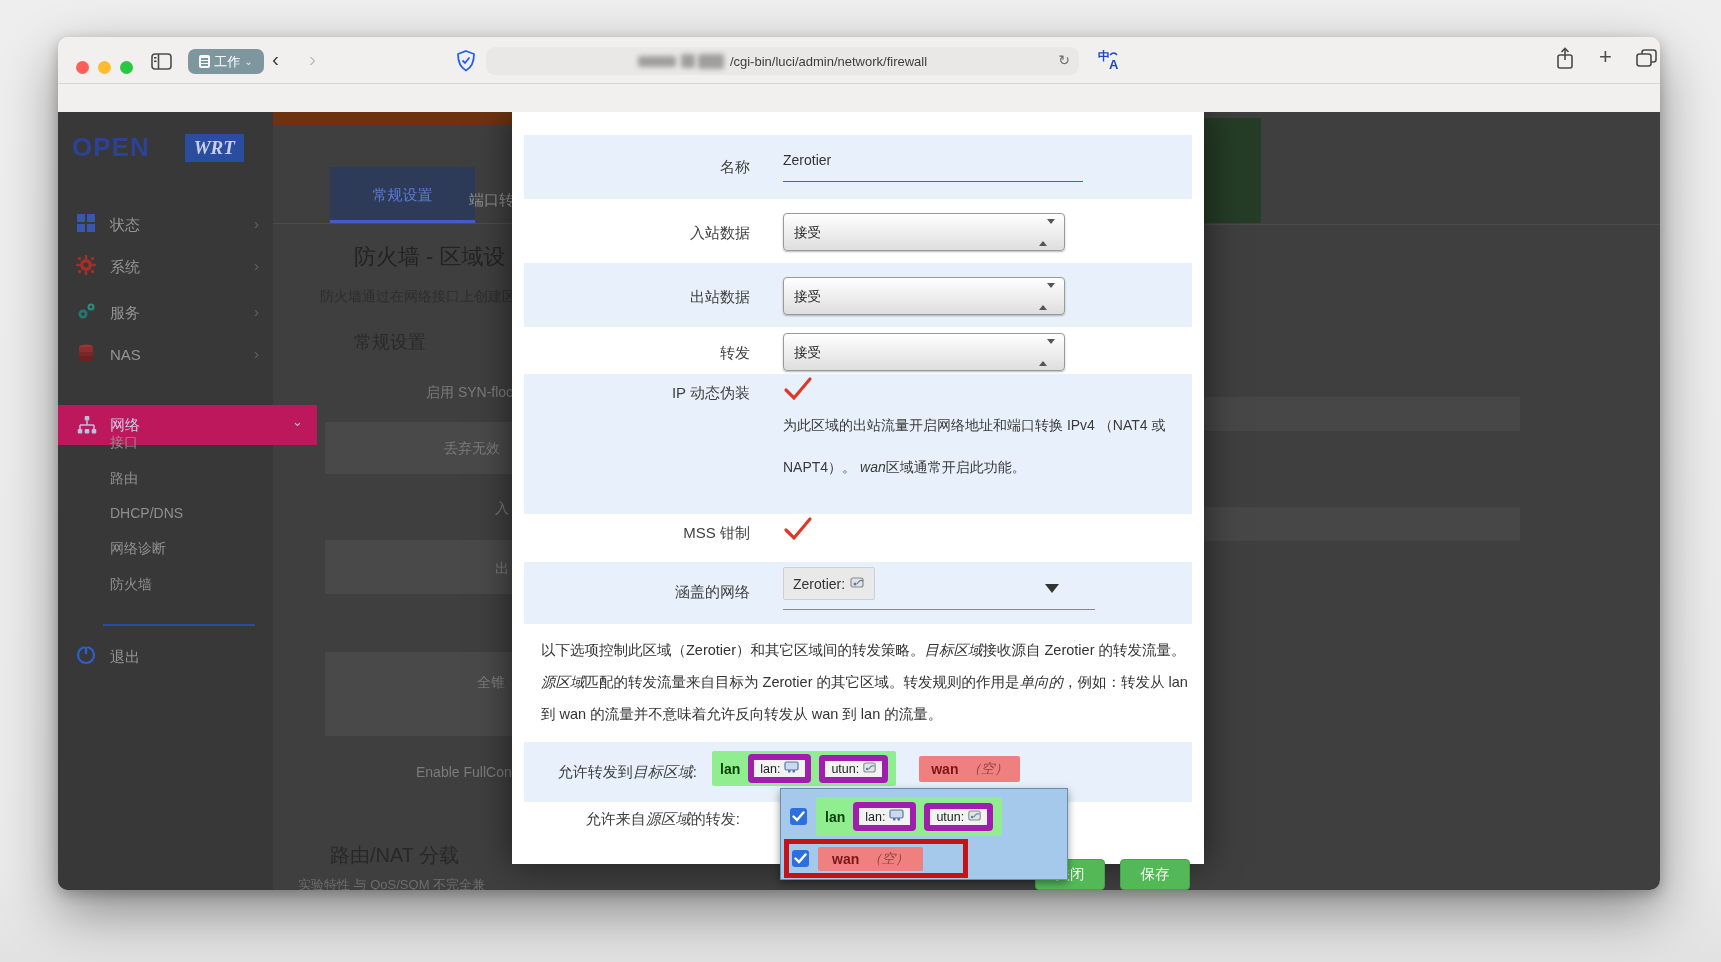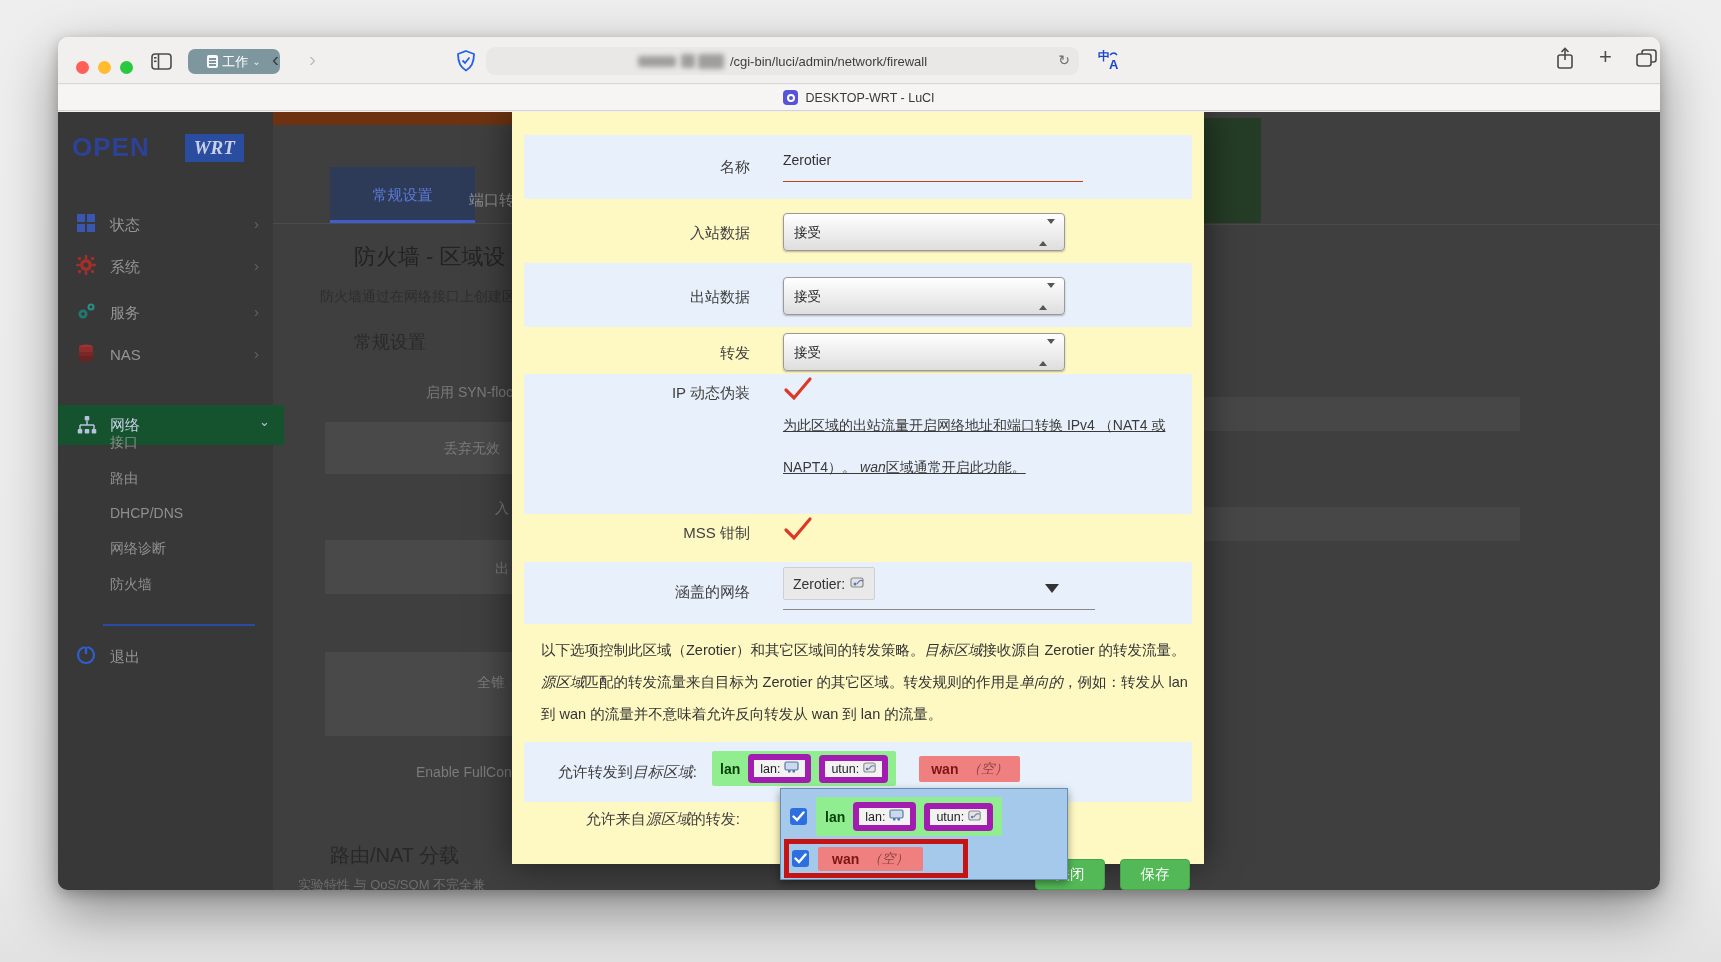--- a/index.html
+++ b/index.html
@@ -11,21 +11,21 @@
   
   #window{position:absolute;left:58px;top:37px;width:1602px;height:853px;border-radius:10px;overflow:hidden;background:#f1f0ee;box-shadow:0 22px 55px rgba(0,0,0,.40),0 4px 14px rgba(0,0,0,.25);}
 
   
   #toolbar{position:absolute;left:0;top:0;width:100%;height:47px;background:#f1f0ee;border-bottom:1px solid #d8d7d5;}
   .tl{position:absolute;top:24px;width:13px;height:13px;border-radius:50%;}
   #tl-close{left:18px;background:#ff5f57}
   #tl-min{left:40px;background:#febc2e}
   #tl-max{left:62px;background:#28c840}
   #sidebar-toggle{left:93px;top:16px;}
-  #tabgroup-pill{left:130px;top:12px;width:92px;height:25px;background:#7e969d;border-radius:7px;color:#fff;display:flex;align-items:center;justify-content:center;gap:4px;font-size:13px;}
+  #tabgroup-pill{left:130px;top:12px;width:76px;height:25px;background:#7e969d;border-radius:7px;color:#fff;display:flex;align-items:center;justify-content:center;gap:4px;font-size:13px;}
   #tabgroup-pill .doc{display:inline-block;width:11px;height:13px;background:#fff;border-radius:2px;position:relative;opacity:.95}
   #tabgroup-pill .doc:after{content:"";position:absolute;left:2px;top:3px;width:7px;height:1.5px;background:#7e969d;box-shadow:0 3px 0 #7e969d,0 6px 0 #7e969d;}
   #tabgroup-pill .chev{font-size:10px;opacity:.85}
   #nav-back{left:214px;top:10px;font-size:21px;color:#3d3d3d;}
   #nav-fwd{left:251px;top:10px;font-size:21px;color:#c1c0bf;}
   #shield-icon{left:398px;top:13px;}
   #urlbar{left:428px;top:10px;width:593px;height:28px;background:#e9e8e6;border-radius:9px;display:flex;align-items:center;justify-content:center;font-size:13px;color:#3e3e3e;position:absolute;}
   .blur-blob{display:inline-block;background:#9f9e9d;border-radius:2px;filter:blur(2.5px);}
   #reload-icon{position:absolute;right:9px;top:5px;font-size:14px;color:#6d6d6d;}
   #translate-icon{left:1040px;top:12px;}
@@ -44,21 +44,21 @@
 
   
   #sidenav{position:absolute;left:0;top:0;width:215px;height:100%;background:#383838;}
   #logo{position:absolute;left:14px;top:20px;display:flex;align-items:center;gap:32px;}
   #logo .open{font-size:26px;font-weight:900;color:#2c4296;letter-spacing:1px;}
   #logo .wrt{font-family:"Liberation Serif",serif;font-style:italic;font-size:19px;font-weight:700;color:#c9d0e8;background:#2a4da0;padding:3px 9px;margin-left:3px;}
   .navitem{position:absolute;left:0;width:215px;height:30px;color:#949494;font-size:15px;}
   .navitem .nlabel{position:absolute;left:52px;top:6px;}
   .navitem .nchev{position:absolute;right:14px;top:5px;color:#636363;font-size:15px;}
   .navicon{position:absolute;left:18px;top:3px;width:22px;height:22px;}
-  #nav-network{position:absolute;left:0;top:293px;width:226px;height:40px;background:#14532d;color:#c7cee6;font-size:15px;}
+  #nav-network{position:absolute;left:0;top:293px;width:259px;height:40px;background:#be185d;color:#c7cee6;font-size:15px;}
   #nav-network .nlabel{position:absolute;left:52px;top:11px;}
   #nav-network .nchev{position:absolute;right:14px;top:9px;color:#b9c2dd;font-size:13px;}
   .subitem{position:absolute;left:52px;color:#8f8f8f;font-size:14px;}
   #fw-underline{position:absolute;left:45px;top:512px;width:152px;height:2px;background:#2b4aa6;}
   #nav-logout{position:absolute;left:0;top:530px;width:215px;height:30px;color:#949494;font-size:15px;}
   #nav-logout .nlabel{position:absolute;left:52px;top:6px;}
 
   
   #dimmain{position:absolute;left:215px;top:0;width:1387px;height:100%;}
   #lucihdr{position:absolute;left:0;top:0;width:240px;height:13px;background:#6d3311;}
@@ -70,32 +70,32 @@
   #tab-pf{position:absolute;left:196px;top:79px;color:#8e8e8e;font-size:15px;white-space:nowrap;}
   #bg-title{position:absolute;left:81px;top:130px;font-size:22px;color:#232323;white-space:nowrap;}
   #bg-subtitle{position:absolute;left:47px;top:176px;font-size:14px;color:#2e2e2e;white-space:nowrap;}
   #bg-section{position:absolute;left:81px;top:218px;font-size:18px;color:#2a2a2a;white-space:nowrap;}
   .dimlabel{position:absolute;font-size:14px;color:#7b7b7b;white-space:nowrap;}
   .dimbar{position:absolute;background:#494949;}
   #bg-offload{position:absolute;left:57px;top:730px;font-size:20px;color:#282828;white-space:nowrap;}
   #bg-exp{position:absolute;left:25px;top:764px;font-size:13px;color:#6d6d6d;white-space:nowrap;}
 
   
-  #modal{position:absolute;left:454px;top:0;width:692px;height:752px;background:#fef9c3;box-shadow:0 0 34px rgba(0,0,0,.55);}
+  #modal{position:absolute;left:454px;top:0;width:692px;height:752px;background:#ffffff;box-shadow:0 0 34px rgba(0,0,0,.55);}
   .mrow{position:absolute;left:12px;width:668px;background:#e8f1fb;}
   .mlabel{position:absolute;text-align:right;font-size:15px;color:#3f3f3f;white-space:nowrap;}
   .sel{position:absolute;left:271px;width:282px;height:38px;border:1px solid #9a9a9a;border-radius:4px;background:linear-gradient(#ffffff,#dedede);box-shadow:0 1px 2px rgba(0,0,0,.28);}
   .sel .v{position:absolute;left:10px;top:10px;font-size:13.5px;color:#222;}
   .sel .st{position:absolute;right:9px;top:10px;}
   .tri{width:0;height:0;border-left:4px solid transparent;border-right:4px solid transparent;}
   .tri.up{border-bottom:5px solid #555;margin-bottom:3px;}
   .tri.dn{border-top:5px solid #555;}
   #name-input{position:absolute;left:271px;top:40px;width:300px;height:30px;border-bottom:1px solid #c2410c;font-size:14px;color:#333;}
   .rcheck{position:absolute;left:271px;}
-  .descsm{position:absolute;left:271px;width:412px;font-size:14px;color:#3a3a3a;line-height:42px;text-decoration:underline;}
+  .descsm{position:absolute;left:271px;width:412px;font-size:14px;color:#3a3a3a;line-height:42px;}
   #net-chip{position:absolute;left:271px;top:455px;height:33px;background:#e9e9e9;border:1px solid #cfcfcf;border-radius:2px;display:inline-flex;align-items:center;gap:5px;padding:0 9px;font-size:14px;color:#333;}
   #net-underline{position:absolute;left:271px;top:497px;width:312px;height:1px;background:#8a8a8a;}
   #net-caret{position:absolute;left:533px;top:472px;width:0;height:0;border-left:7px solid transparent;border-right:7px solid transparent;border-top:9px solid #333;}
   #zone-desc{position:absolute;left:29px;top:522px;width:650px;font-size:14.5px;color:#333;line-height:32px;}
   .zbadge-g{background:#90ee90;display:inline-flex;align-items:center;gap:8px;padding:3px 8px;border-radius:2px;}
   .zbadge-g .zn{font-weight:700;font-size:14px;color:#063f06;}
   .zbadge-r{background:#f08080;display:inline-flex;align-items:center;gap:9px;padding:4px 12px;border-radius:2px;}
   .zbadge-r .zn{font-weight:700;font-size:14px;color:#7c1515;}
   .zbadge-r .ze{font-style:italic;font-size:13.5px;color:#8d4444;}
   .ifchip{background:#f2f2f2;border:6px solid #a21caf;border-radius:4px;padding:1px 6px;display:inline-flex;align-items:center;gap:4px;font-size:12.5px;color:#222;}
@@ -169,24 +169,20 @@
     </span>
     <span class="abs" id="newtab-btn">+</span>
     <span class="abs" id="tabs-icon">
       <svg width="21" height="19" viewBox="0 0 21 19">
           <rect x="6" y="1" width="14" height="12" rx="2.5" fill="none" stroke="#4a4a4a" stroke-width="1.6"></rect>
           <rect x="1" y="5" width="14" height="12" rx="2.5" fill="#f1f0ee" stroke="#4a4a4a" stroke-width="1.6"></rect>
         </svg>
     </span>
   </div>
 
-  <div id="titlestrip">
-    <span id="favicon"></span>
-    <span id="page-title-text">DESKTOP-WRT - LuCI</span>
-  </div>
 
   <div id="content">
 
     <div id="sidenav">
       <div id="logo">
         <span class="open">OPEN</span>
         <span class="wrt">WRT</span>
       </div>
 
       <div class="navitem" style="top:98px">

